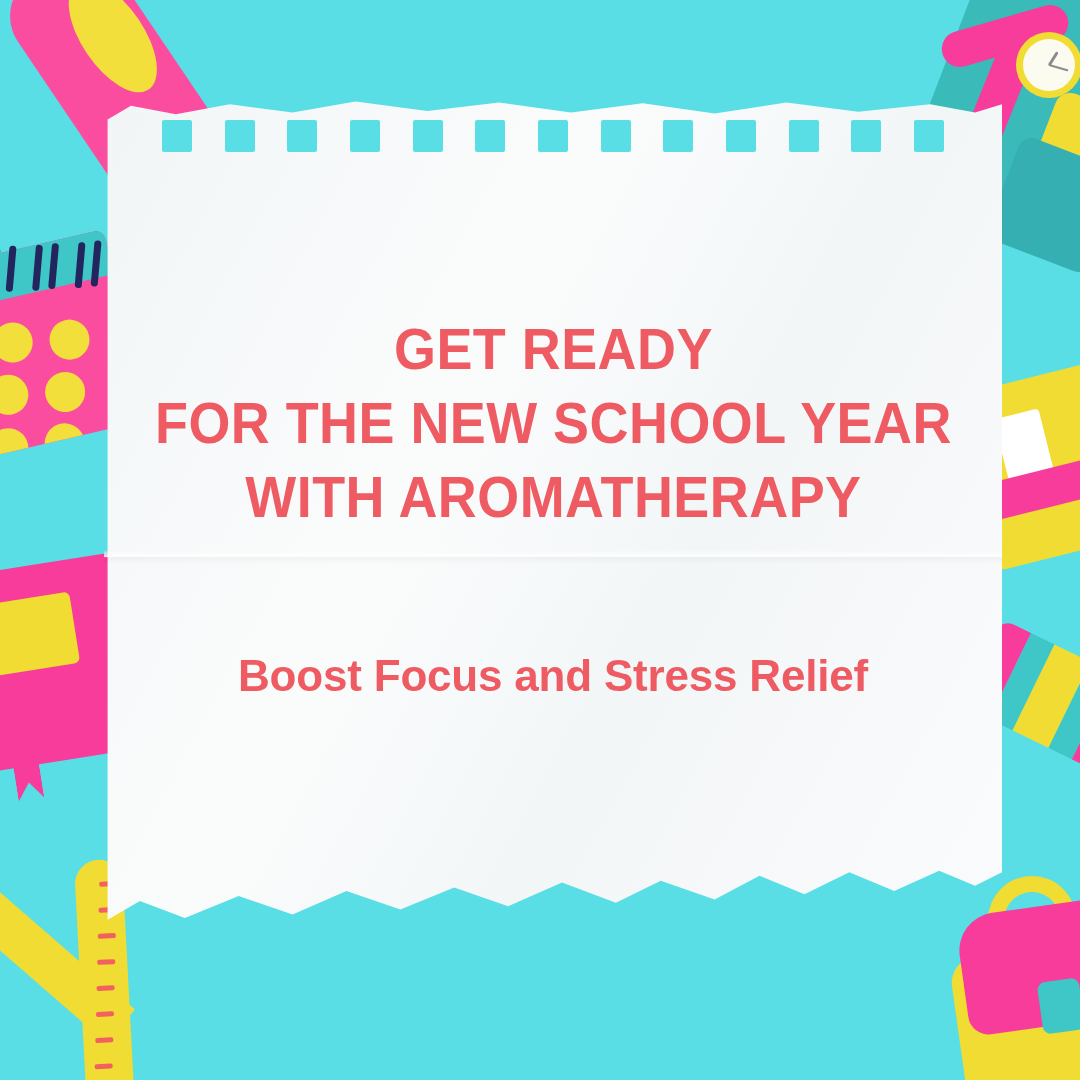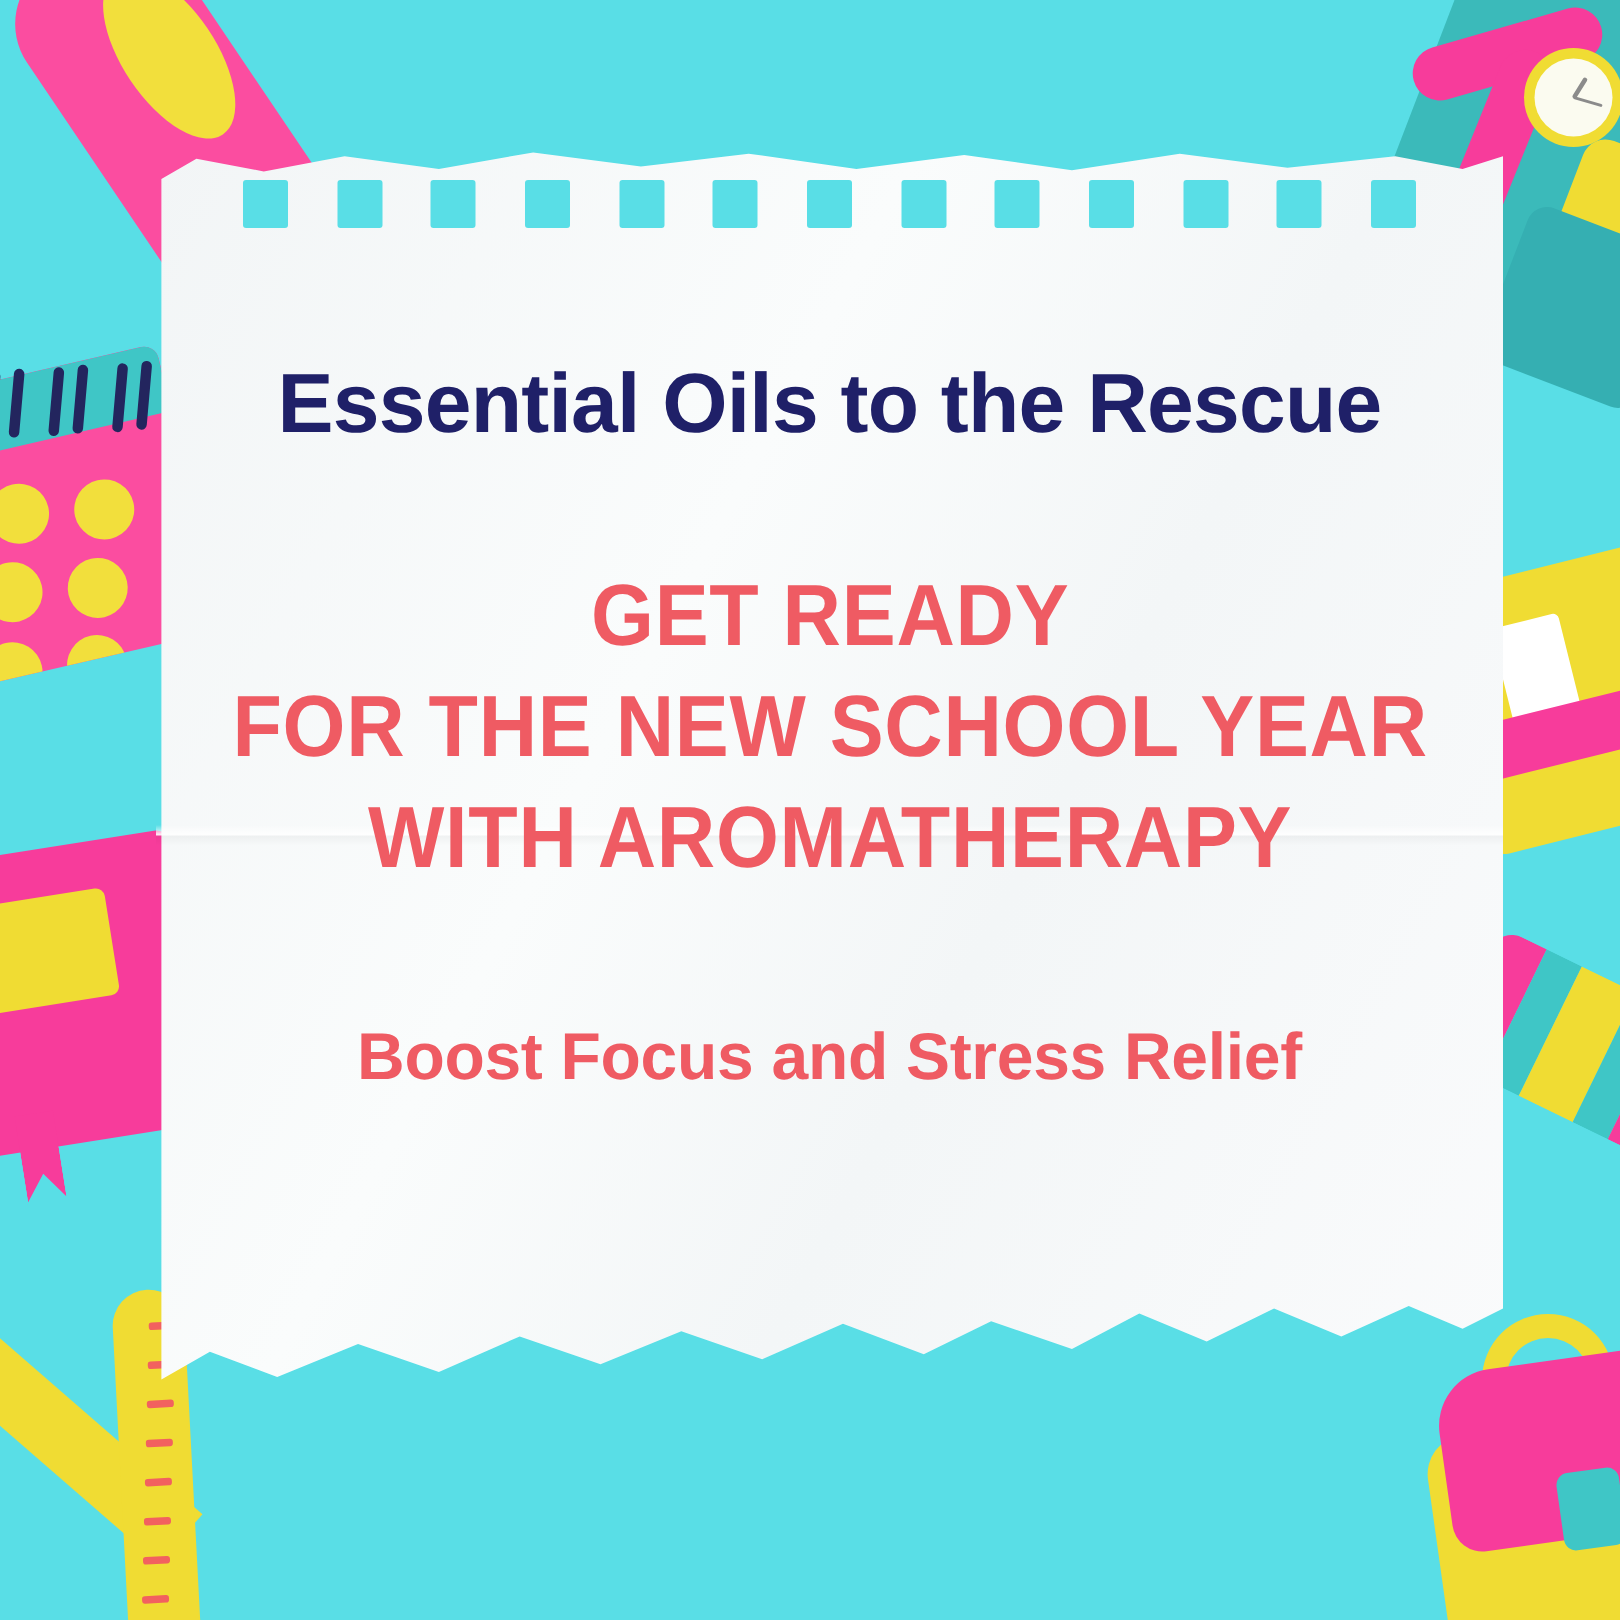--- a/index.html
+++ b/index.html
@@ -323,21 +323,21 @@
     color: #EF5B63;
     font-size: 58px;
     font-weight: bold;
     text-align: center;
     line-height: 1.28;
     letter-spacing: 0.5px;
     transform: scaleX(0.93);
   }
   .headline-line { display: block; white-space: nowrap; }
   #subhead {
-    margin-top: 84px;
+    margin-top: 116px;
     color: #EF5B63;
     font-size: 44px;
     font-weight: bold;
     text-align: center;
     letter-spacing: -0.2px;
   }
 </style>
 </head>
 <body>
 
@@ -435,21 +435,20 @@
     <div class="tape-hole"></div>
     <div class="tape-hole"></div>
     <div class="tape-hole"></div>
     <div class="tape-hole"></div>
     <div class="tape-hole"></div>
     <div class="tape-hole"></div>
     <div class="tape-hole"></div>
   </div>
 
   <div id="content">
-    <div id="title">Essential Oils to the Rescue</div>
 
     <div id="headline">
       <span class="headline-line">GET READY</span>
       <span class="headline-line">FOR THE NEW SCHOOL YEAR</span>
       <span class="headline-line">WITH AROMATHERAPY</span>
     </div>
 
     <div id="subhead">Boost Focus and Stress Relief</div>
   </div>
 

